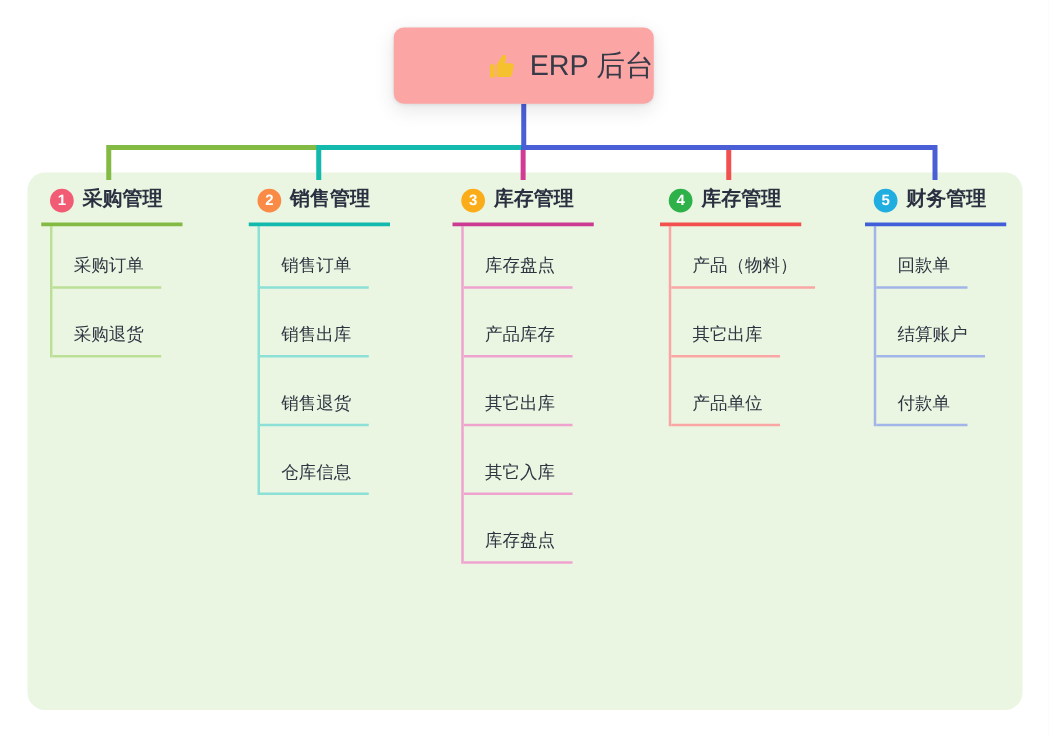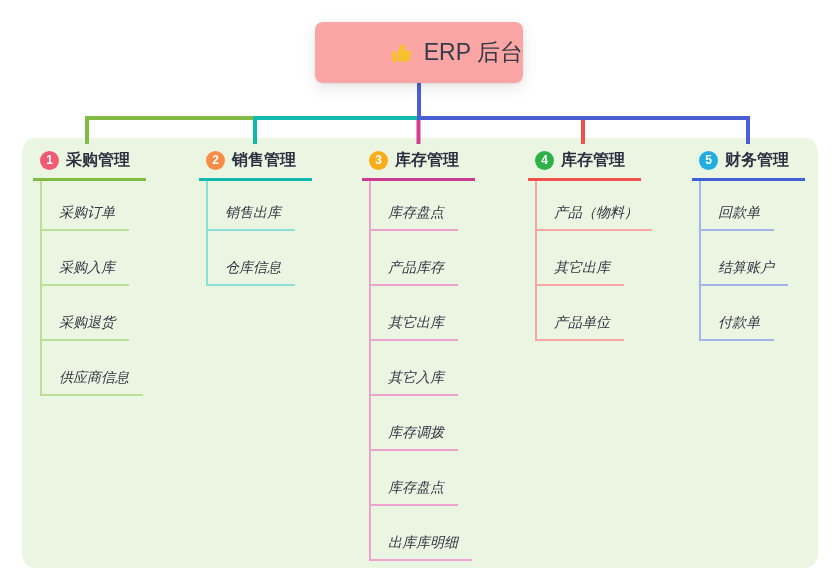--- a/index.html
+++ b/index.html
@@ -37,21 +37,20 @@
   }
   .badge{
     width:19px;height:19px;border-radius:50%;flex:0 0 19px;
     background:var(--badge);color:#fff;
     display:flex;align-items:center;justify-content:center;
     font-size:12px;font-weight:700;line-height:1;
   }
   .items{
     list-style:none;margin:0 0 0 7px;padding:0;
     border-left:2px solid var(--light);
-    font-style:italic;
   }
   .item{
     width:fit-content;white-space:nowrap;
     padding:26px 14px 7px 17px;border-bottom:2px solid var(--light);
     font-size:14px;line-height:20px;color:#2f3440;
   }
   .item:first-child{padding-top:21px;}
 </style>
 </head>
 <body>
@@ -76,50 +75,48 @@
   <span>ERP 后台</span>
 </div>
 
 <section class="branch b1">
   <div class="bhead">
     <span class="badge">1</span>
     <span>采购管理</span>
   </div>
   <ul class="items">
     <li class="item">采购订单</li>
-    <li class="item">采购入库</li>
     <li class="item">采购退货</li>
-    <li class="item">供应商信息</li>
   </ul>
 </section>
 
 <section class="branch b2">
   <div class="bhead">
     <span class="badge">2</span>
     <span>销售管理</span>
   </div>
   <ul class="items">
+    <li class="item">销售订单</li>
     <li class="item">销售出库</li>
+    <li class="item">销售退货</li>
     <li class="item">仓库信息</li>
   </ul>
 </section>
 
 <section class="branch b3">
   <div class="bhead">
     <span class="badge">3</span>
     <span>库存管理</span>
   </div>
   <ul class="items">
     <li class="item">库存盘点</li>
     <li class="item">产品库存</li>
     <li class="item">其它出库</li>
     <li class="item">其它入库</li>
-    <li class="item">库存调拨</li>
     <li class="item">库存盘点</li>
-    <li class="item">出库库明细</li>
   </ul>
 </section>
 
 <section class="branch b4">
   <div class="bhead">
     <span class="badge">4</span>
     <span>库存管理</span>
   </div>
   <ul class="items">
     <li class="item">产品（物料）</li>

